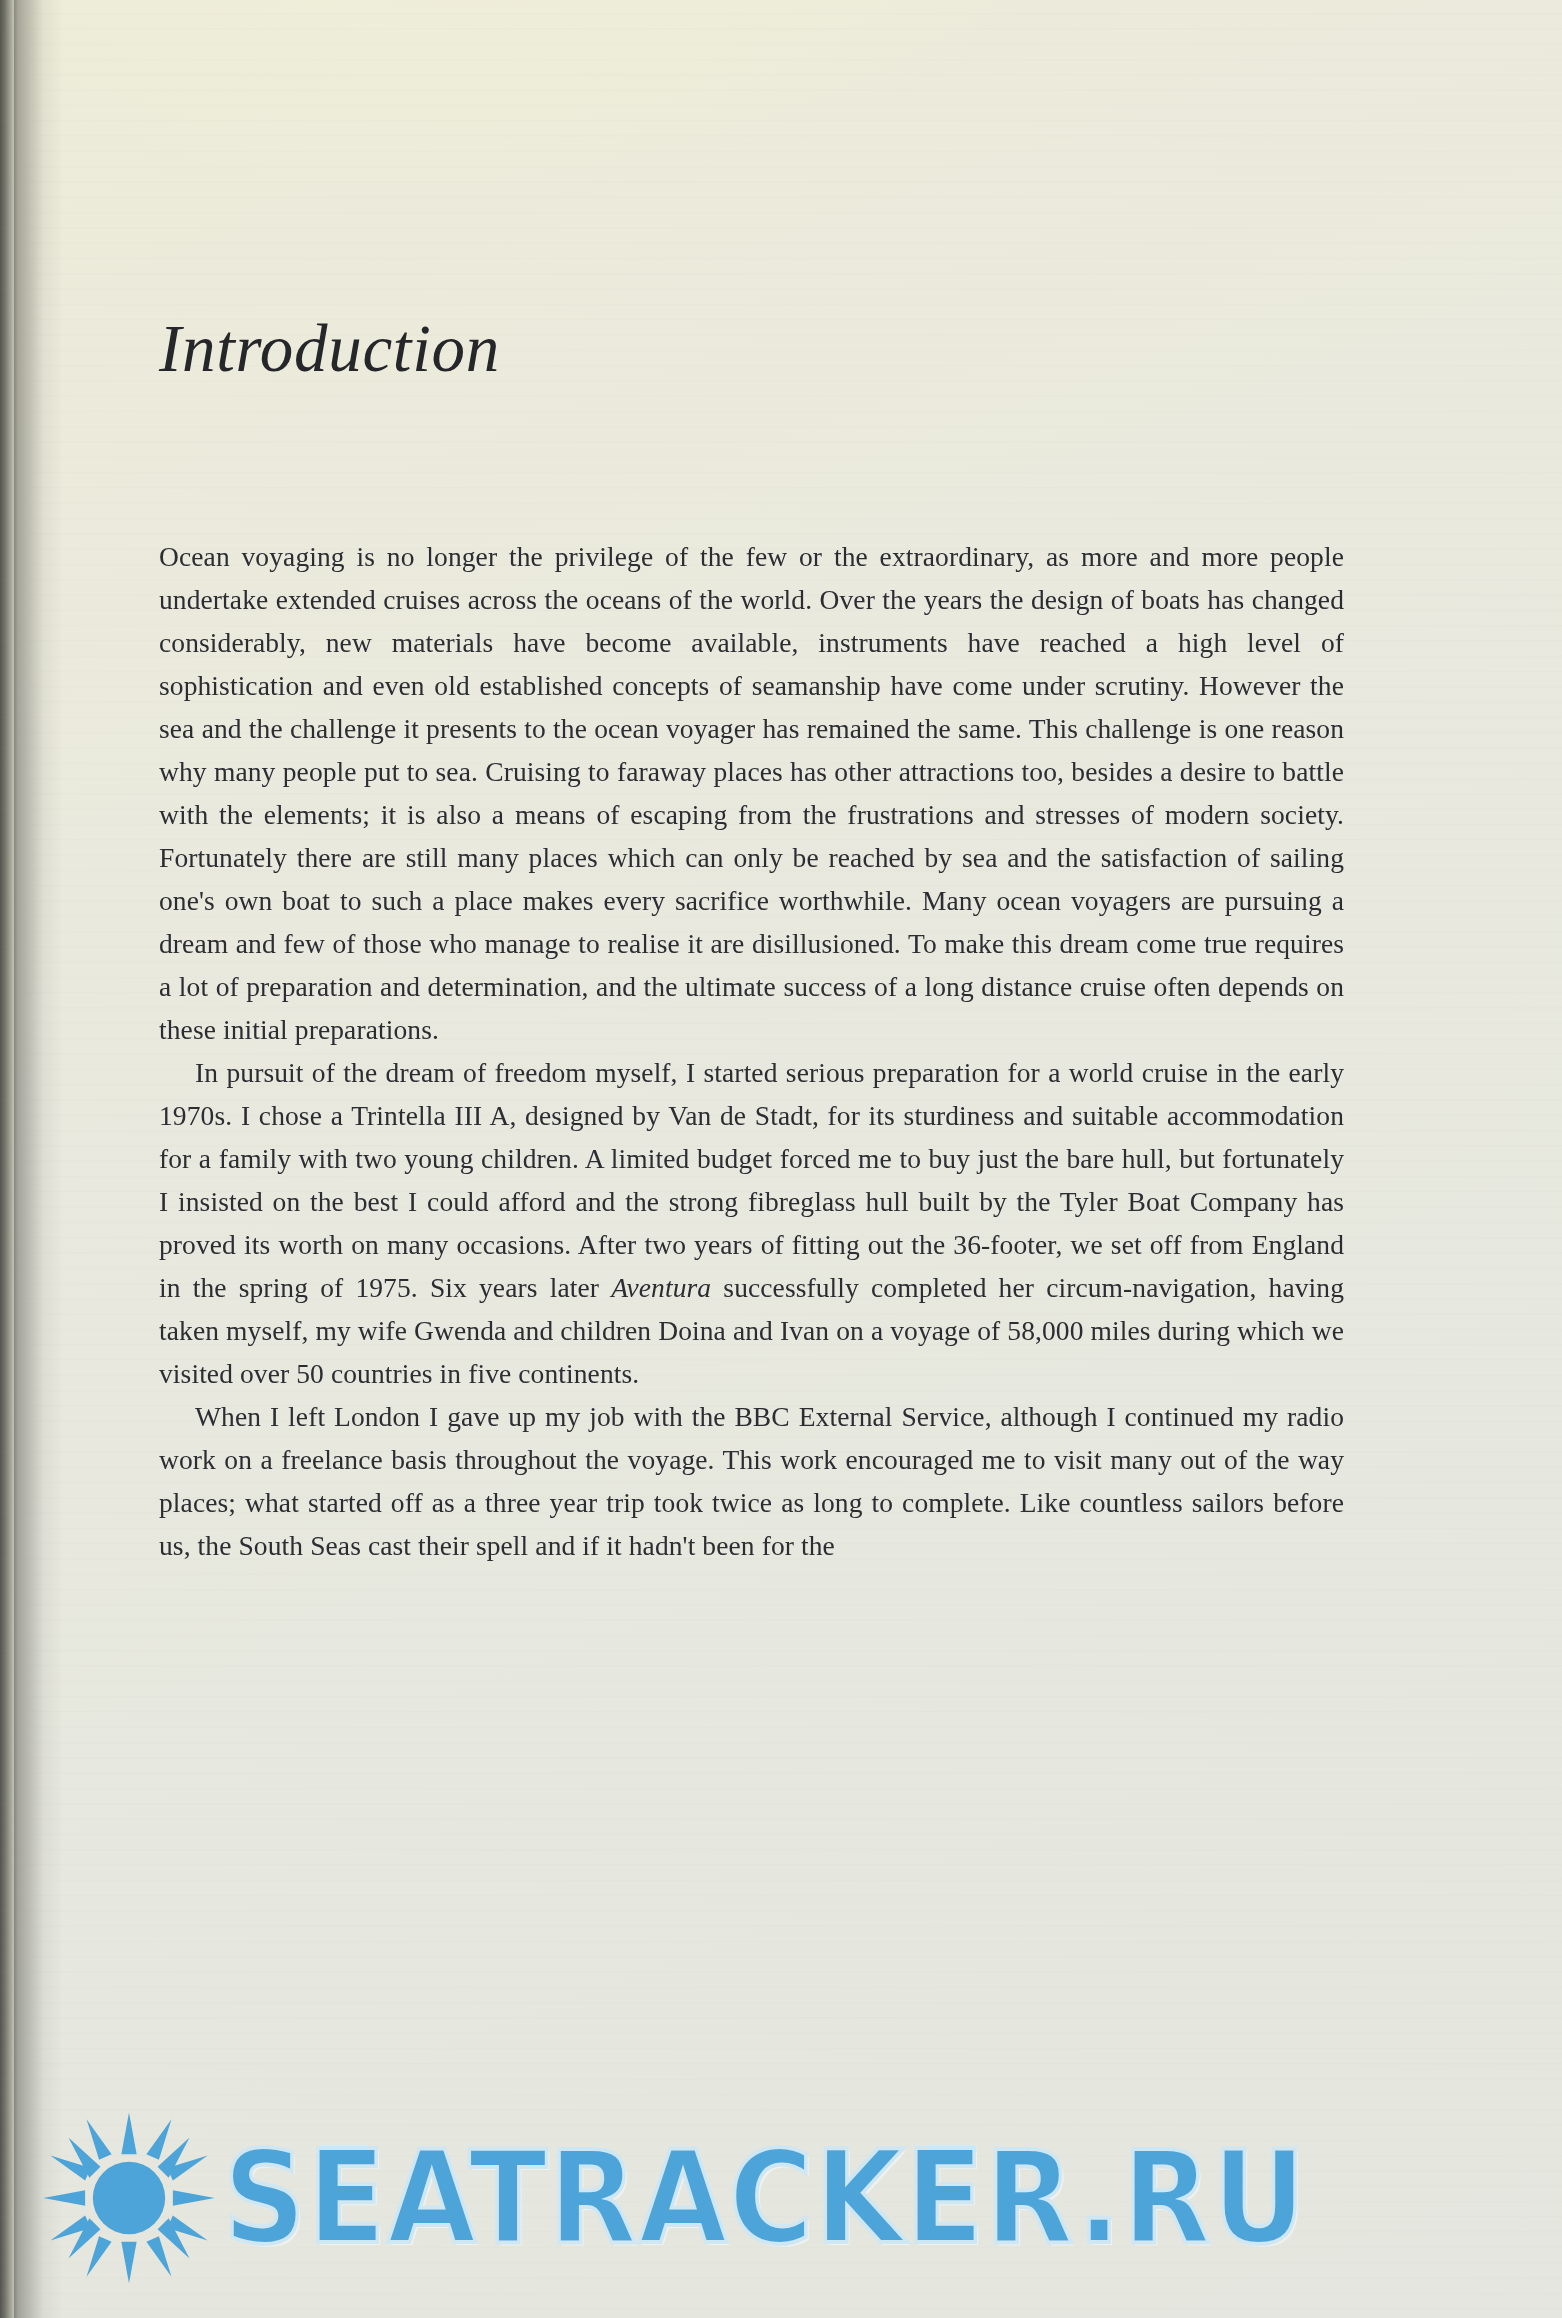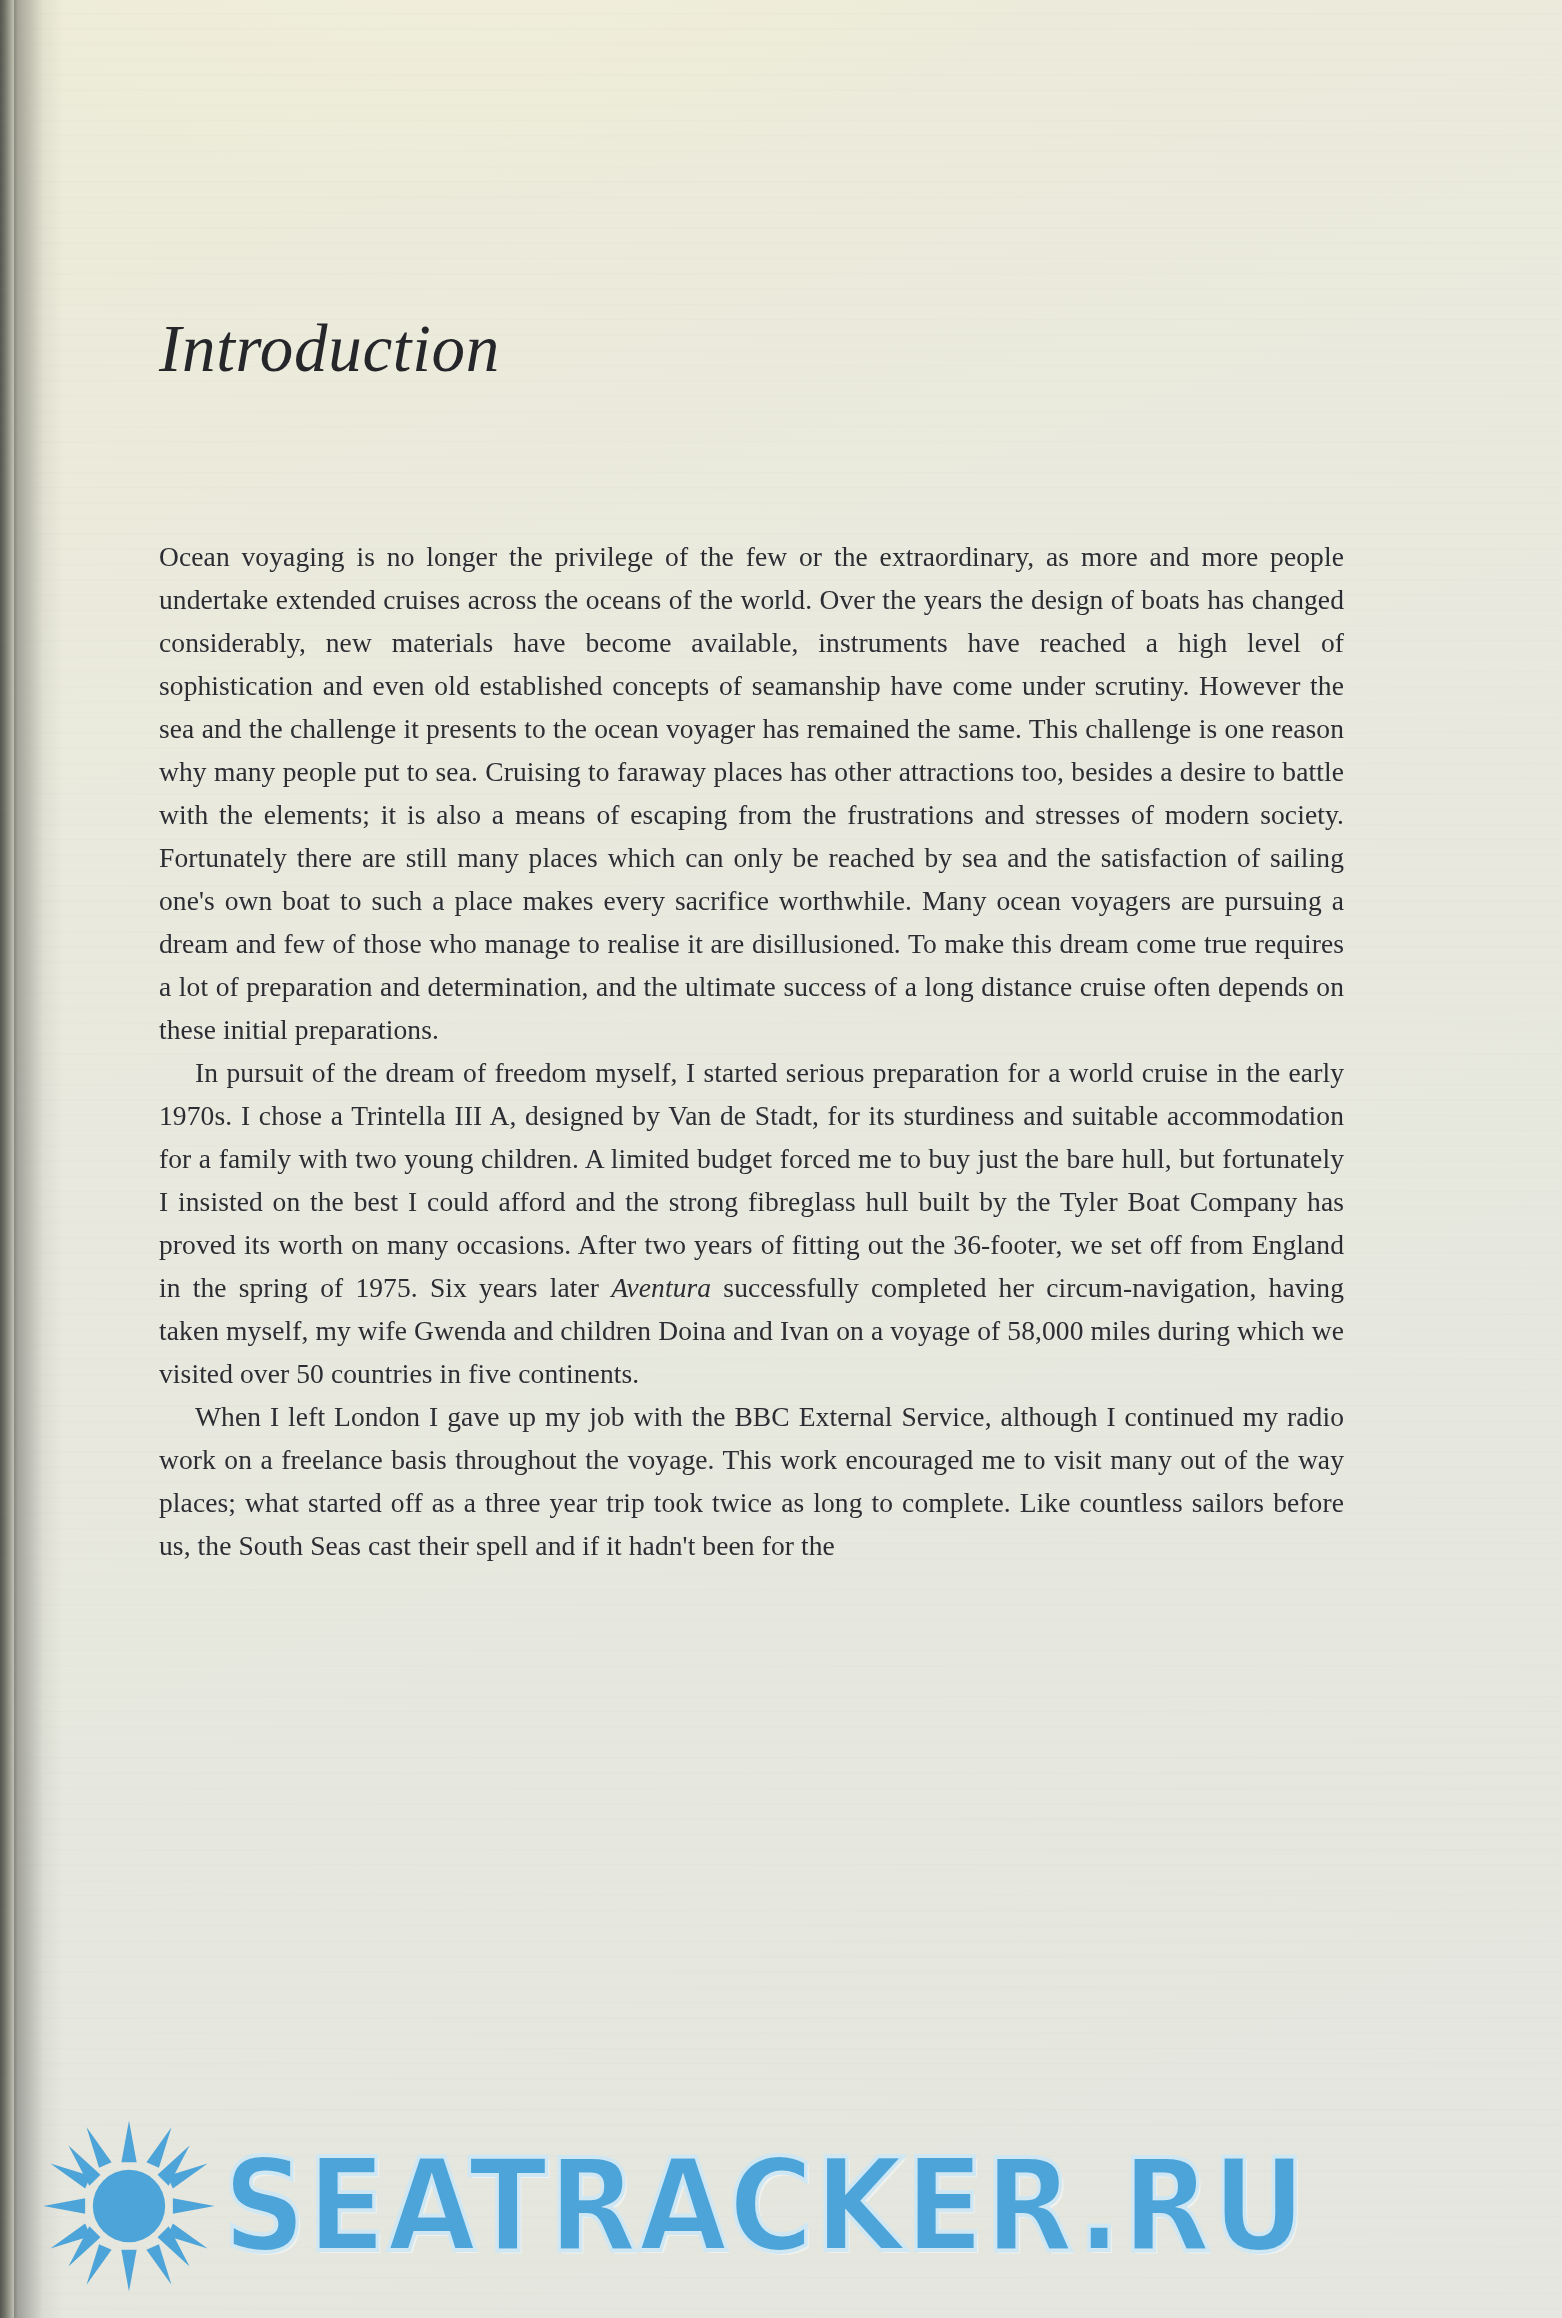--- a/index.html
+++ b/index.html
@@ -91,21 +91,21 @@
     text-indent: 36px;
   }
   .body-text i {
     font-style: italic;
   }
 
   
   .watermark {
     position: absolute;
     left: 0;
-    bottom: 9px;
+    bottom: 17px;
     width: 1563px;
     height: 209px;
     display: flex;
     align-items: center;
     overflow: hidden;
   }
   .sun-icon {
     position: relative;
     width: 174px;
     height: 174px;

